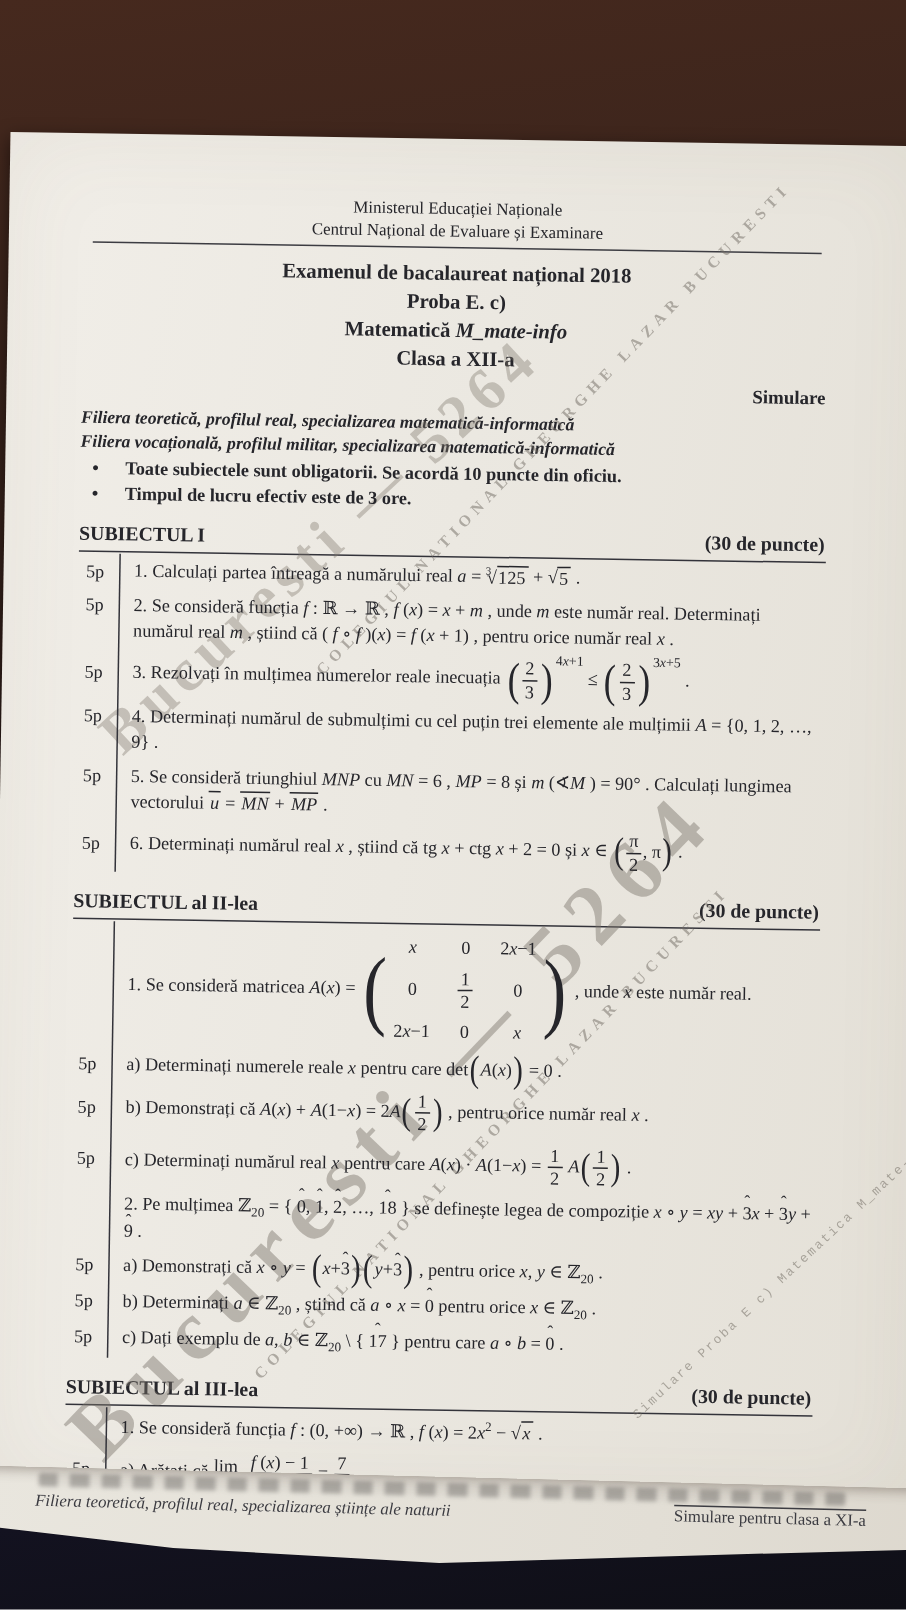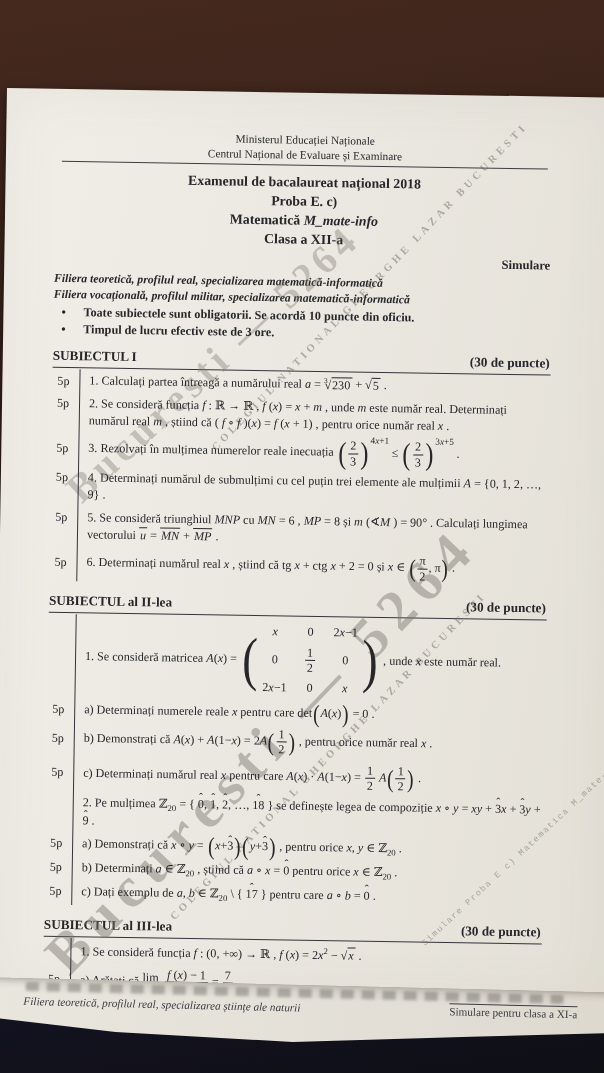--- a/index.html
+++ b/index.html
@@ -132,21 +132,21 @@
 
       <div>
   <section class="subject">
     <div class="shead">
       <span class="subject-title">SUBIECTUL I</span>
       <span class="subject-pts">(30 de puncte)</span>
     </div>
     <div class="rows">
               <div class="prow">
                 <span class="pts">5p</span>
-                <span class="pbody">1. Calculați partea întreagă a numărului real <i>a</i> = <span class="rad"><span class="ri">3</span>√<span class="rb">230</span></span> + <span class="rad">√<span class="rb">5</span></span> .</span>
+                <span class="pbody">1. Calculați partea întreagă a numărului real <i>a</i> = <span class="rad"><span class="ri">3</span>√<span class="rb">125</span></span> + <span class="rad">√<span class="rb">5</span></span> .</span>
               </div>
               <div class="prow">
                 <span class="pts">5p</span>
                 <span class="pbody">2. Se consideră funcția <i>f</i> : ℝ → ℝ , <i>f</i> (<i>x</i>) = <i>x</i> + <i>m</i> , unde <i>m</i> este număr real. Determinați numărul real <i>m</i> , știind că ( <i>f</i> ∘ <i>f</i> )(<i>x</i>) = <i>f</i> (<i>x</i> + 1) , pentru orice număr real <i>x</i> .</span>
               </div>
               <div class="prow">
                 <span class="pts">5p</span>
                 <span class="pbody">3. Rezolvați în mulțimea numerelor reale inecuația <span class="bg">
                     <span class="bp p2">(</span>
                     <span class="fr">

